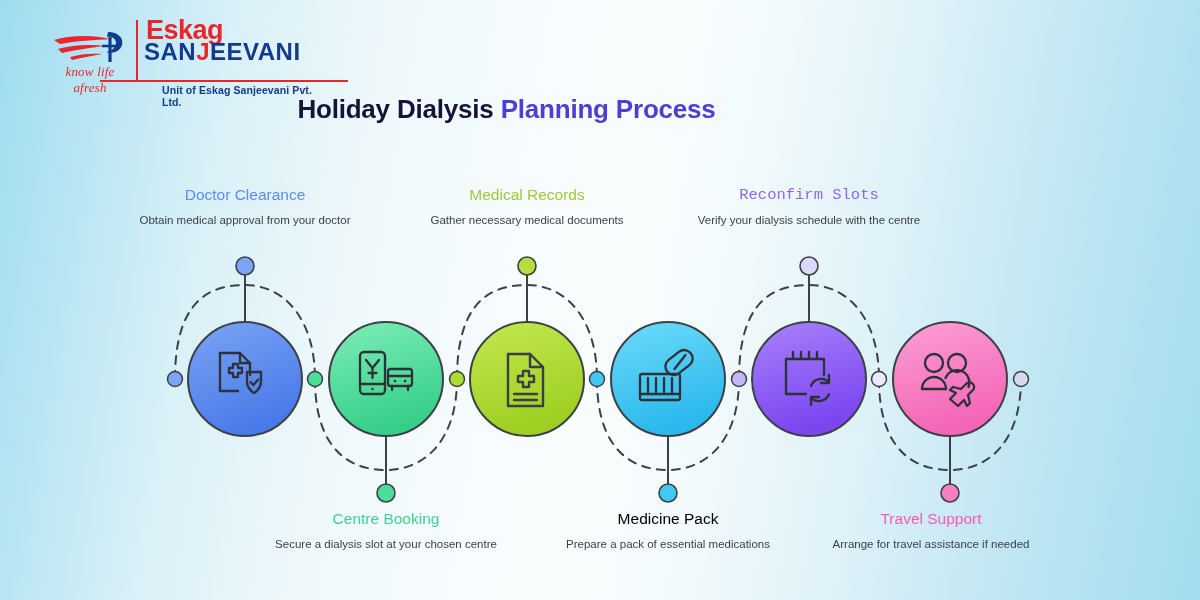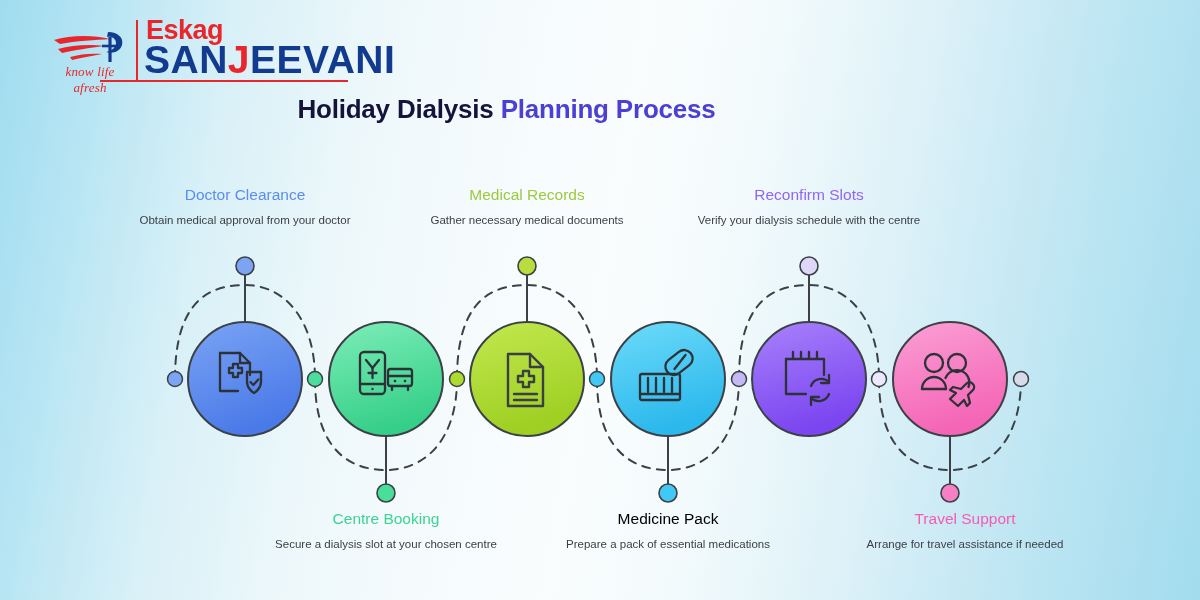--- a/index.html
+++ b/index.html
@@ -23,21 +23,21 @@
   }
   #logo .vrule { position:absolute; left:88px; top:2px; width:2px; height:62px; background:#e8262b; }
   #logo .hrule { position:absolute; left:52px; top:62px; width:248px; height:2px; background:#e8262b; }
   #logo .eskag {
     position:absolute; left:98px; top:-1px;
     font-size:27px; font-weight:700; color:#e8262b;
     letter-spacing:-.5px; line-height:1;
   }
   #logo .sanj {
     position:absolute; left:96px; top:22px;
-    font-size:39px; font-weight:700; color:#123a8f;
+    font-size:24px; font-weight:700; color:#123a8f;
     letter-spacing:.5px; line-height:1;
   }
   #logo .sanj i { font-style:normal; color:#e8262b; }
   #logo .unit {
     position:absolute; left:114px; top:66px;
     font-size:10.5px; font-weight:700; color:#123a8f; letter-spacing:.1px;
   }
 
   
   #title {
@@ -71,20 +71,21 @@
                C66 11,62 8,57 9 Z" fill="#123a8f"></path>
       <path d="M60 9 L60 34" stroke="#123a8f" stroke-width="3.2" fill="none"></path>
       <path d="M52 18 L70 18" stroke="#123a8f" stroke-width="2.6" fill="none"></path>
     </svg>
   </div>
   <div class="tagline">know life afresh</div>
   <div class="vrule"></div>
   <div class="hrule"></div>
   <div class="eskag">Eskag</div>
   <div class="sanj"><span>SAN</span><i>J</i><span>EEVANI</span></div>
+  <div class="unit">Unit of Eskag Sanjeevani Pvt. Ltd.</div>
 </div>
 
 <h1 id="title"><span>Holiday Dialysis </span><span class="accent">Planning Process</span></h1>
 
 <div id="flow">
   <svg width="1200" height="600">
     <defs>
       <linearGradient id="g1" x1="0" y1="0" x2="0.4" y2="1">
         <stop offset="0%" stop-color="#7ba4f5"></stop>
           <stop offset="100%" stop-color="#4a7ae8"></stop>
@@ -228,31 +229,31 @@
     <div class="step-title" style="color:#5b8def;">Doctor Clearance</div>
     <div class="step-desc">Obtain medical approval from your doctor</div>
   </div>
 
   <div class="step-text" style="left:412px; top:186px;">
     <div class="step-title" style="color:#9dc93b;">Medical Records</div>
     <div class="step-desc">Gather necessary medical documents</div>
   </div>
 
   <div class="step-text" style="left:694px; top:186px;">
-    <div class="step-title" style="color:#9164f7;">Reconfirm Slots</div>
+    <div class="step-title" style="color:#9164f7;font-family:Liberation Mono, monospace;">Reconfirm Slots</div>
     <div class="step-desc">Verify your dialysis schedule with the centre</div>
   </div>
 
   <div class="step-text" style="left:271px; top:510px;">
     <div class="step-title" style="color:#3dd392;">Centre Booking</div>
     <div class="step-desc">Secure a dialysis slot at your chosen centre</div>
   </div>
 
   <div class="step-text" style="left:553px; top:510px;">
     <div class="step-title" style="color:#000000;">Medicine Pack</div>
     <div class="step-desc">Prepare a pack of essential medications</div>
   </div>
 
-  <div class="step-text" style="left:850px; top:510px;">
+  <div class="step-text" style="left:816px; top:510px;">
     <div class="step-title" style="color:#f75ab4;">Travel Support</div>
     <div class="step-desc">Arrange for travel assistance if needed</div>
   </div>
 </div>
 
 </body></html>

